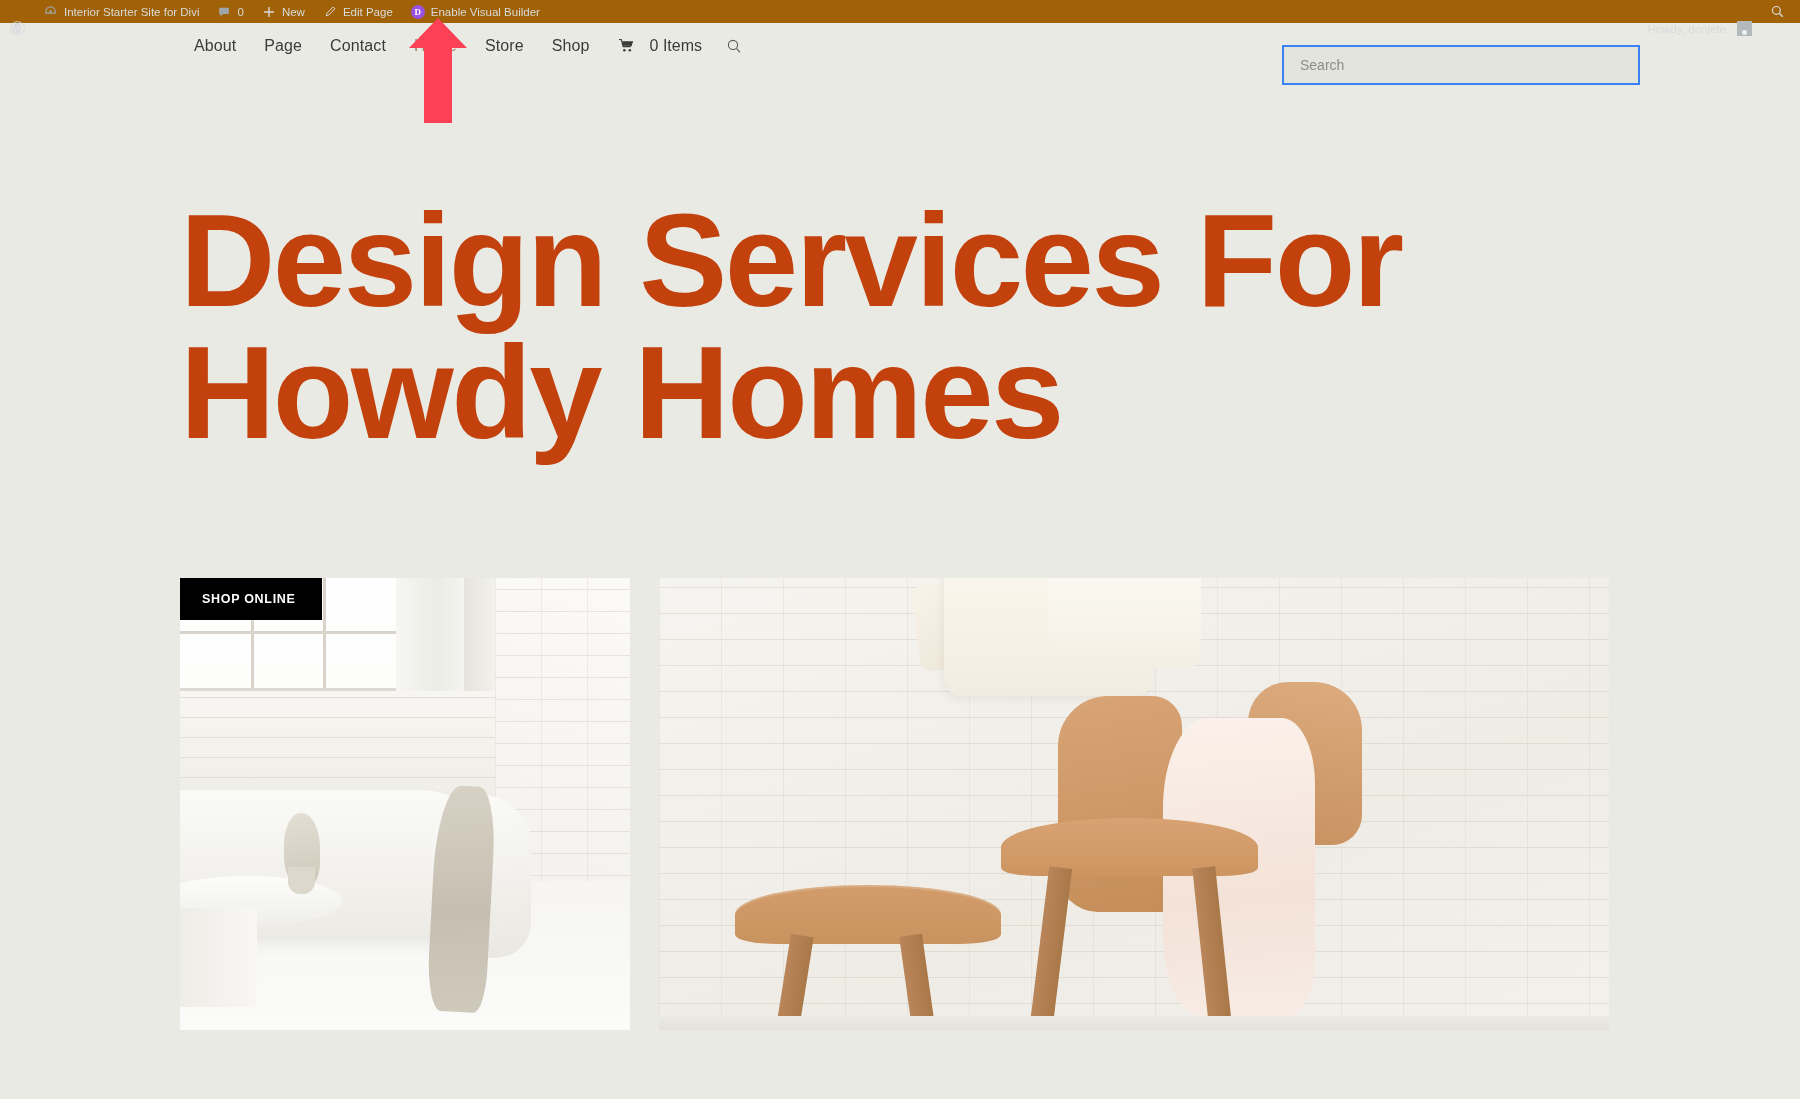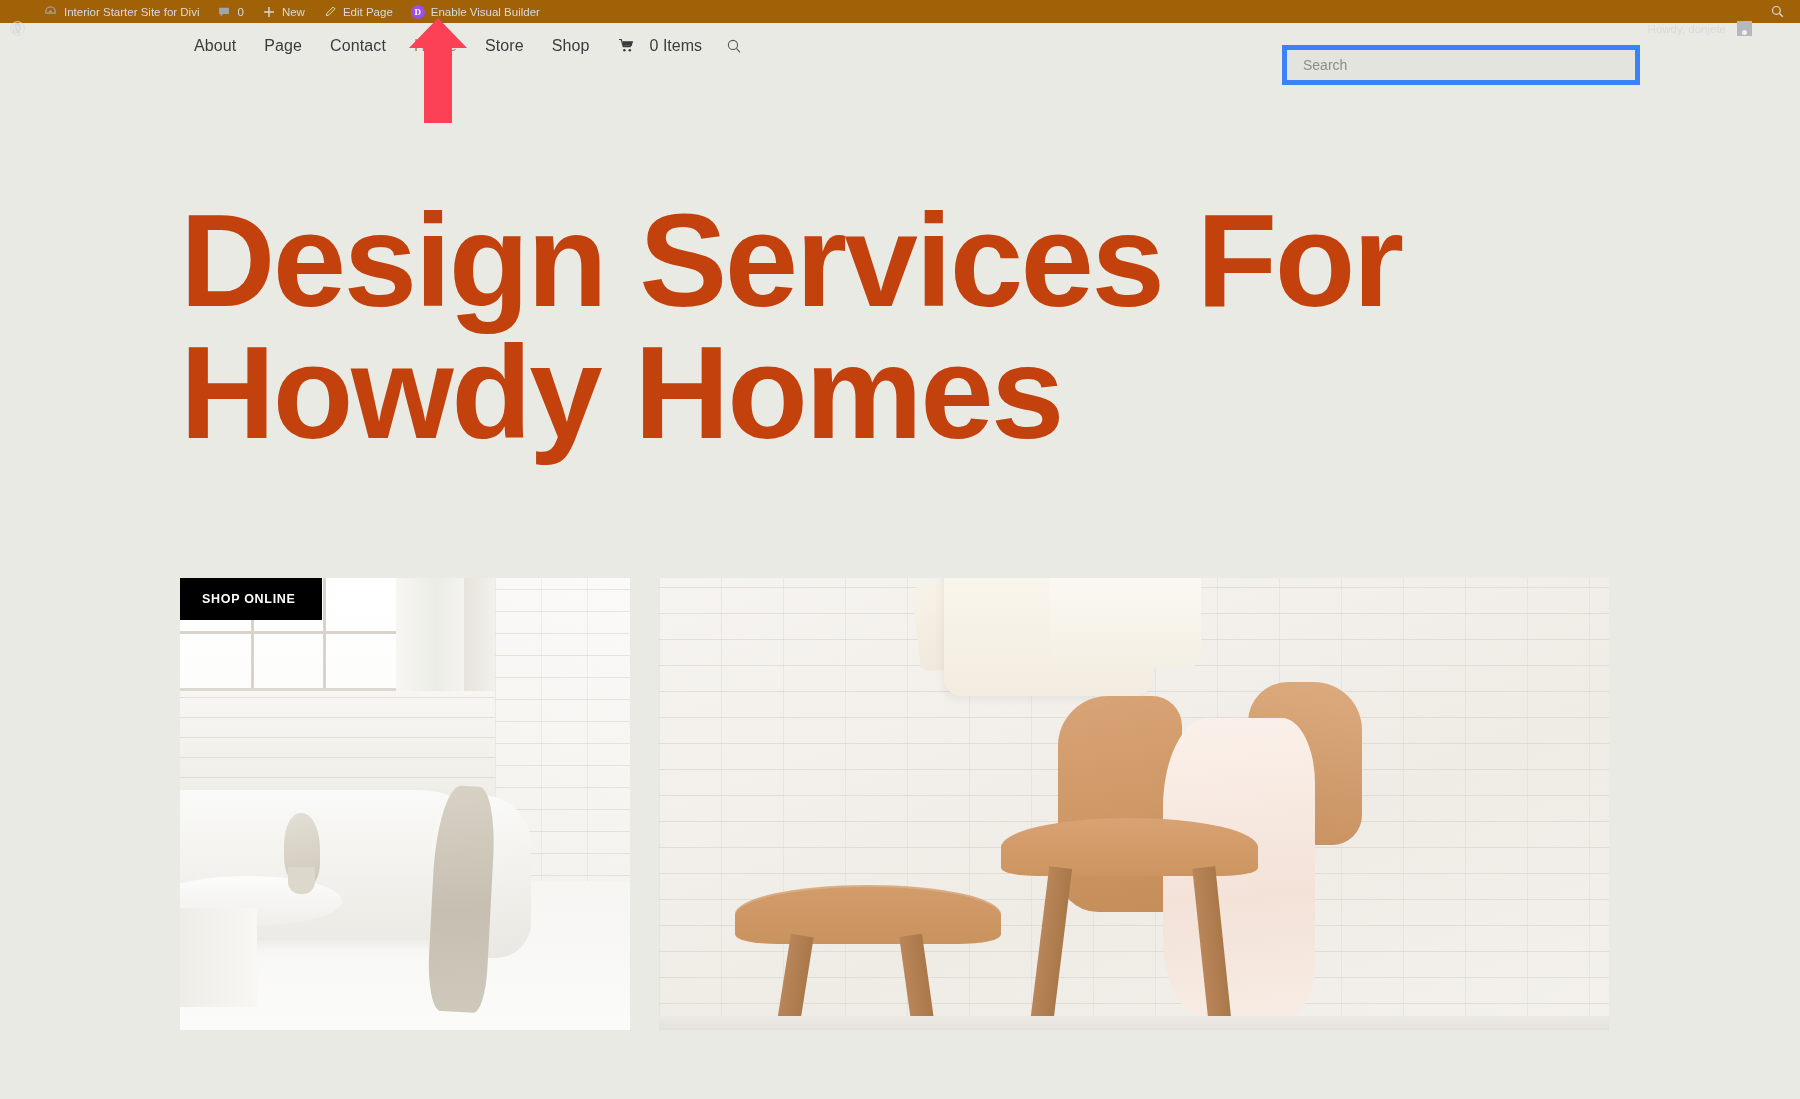--- a/index.html
+++ b/index.html
@@ -69,21 +69,21 @@
   .nav-search-icon {
     margin-left: 10px; cursor: pointer;
     display: inline-flex; align-items: center;
   }
   #search-wrap {
     position: absolute; right: 160px; top: 22px;
   }
   #search-input {
     width: 358px; height: 40px;
     background: #e4e4de;
-    border: 5px solid #3b82f6;
+    border: 2px solid #3b82f6;
     padding: 0 16px;
     font-size: 14px; color: #7d7d76;
     font-family: "Liberation Sans", sans-serif;
     outline: none;
   }
   #search-input::placeholder { color: #8d8d86; }
 
   
   #hero {
     position: absolute; left: 180px; top: 195px;

